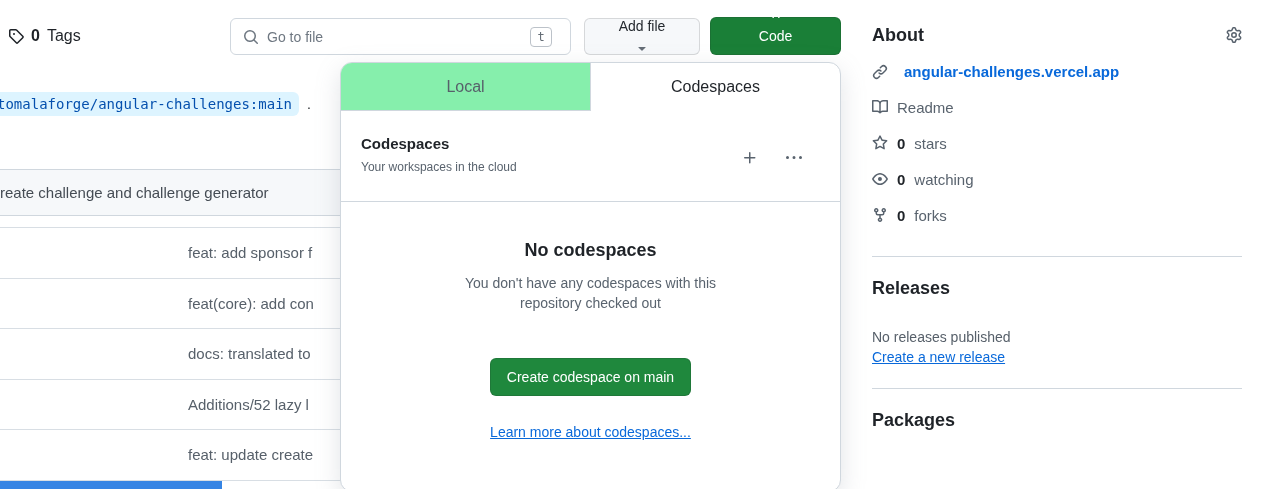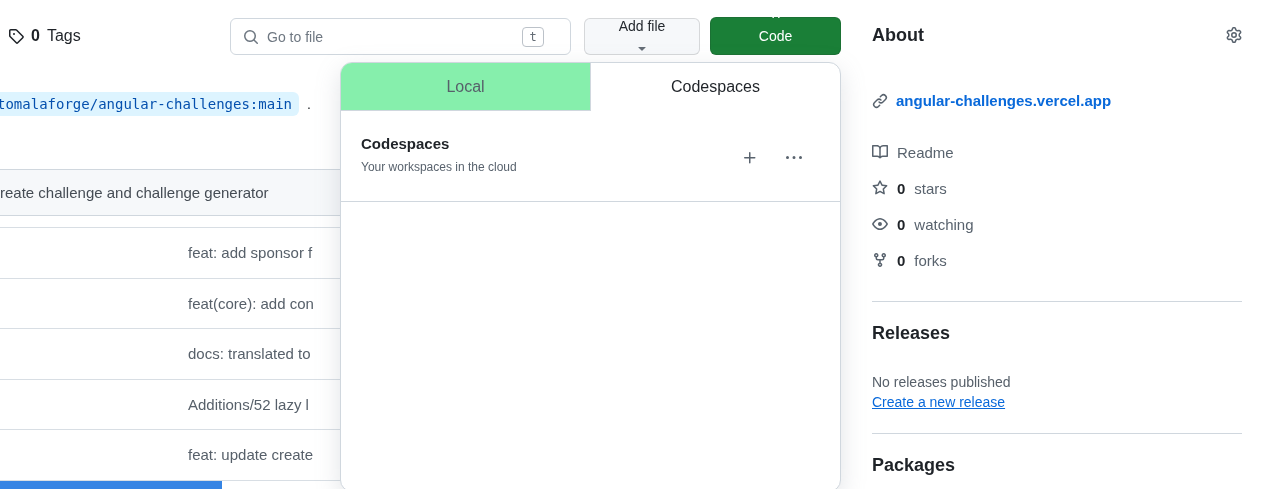--- a/index.html
+++ b/index.html
@@ -3,21 +3,21 @@
 <meta charset="utf-8">
 <style>
   * { margin:0; padding:0; box-sizing:border-box; }
   body { font-family:"Liberation Sans","DejaVu Sans",sans-serif; background:#fff; }
   .page { position:relative; width:1278px; height:489px; overflow:hidden; background:#fff; color:#1f2328; }
 
   
   .tags { position:absolute; left:8px; top:25px; height:22px; display:flex; align-items:center; gap:7px; font-size:16px; color:#1f2328; z-index:3; cursor:pointer; }
   .tags .cnt { font-weight:700; }
   .icon { display:inline-flex; flex:none; }
-  .search-box { position:absolute; left:230px; top:18px; width:341px; height:37px; border:1px solid #d0d7de; border-radius:6px; display:flex; align-items:center; padding:0 26px 0 12px; gap:8px; background:#fff; z-index:3; }
+  .search-box { position:absolute; left:230px; top:18px; width:341px; height:37px; border:1px solid #d0d7de; border-radius:6px; display:flex; align-items:center; padding:0 18px 0 12px; gap:8px; background:#fff; z-index:3; }
   .search-box input { border:none; outline:none; flex:1; font-size:14px; font-family:inherit; color:#1f2328; background:transparent; }
   .search-box input::placeholder { color:#6e7781; }
   .kbd-badge { flex:none; width:22px; height:20px; border:1px solid #bcc2c9; border-radius:4px; font-size:12px; color:#656d76; display:flex; align-items:center; justify-content:center; font-family:"DejaVu Sans Mono",monospace; }
   .btn { border-radius:6px; font-size:14px; font-weight:500; display:flex; align-items:center; justify-content:center; cursor:pointer;flex-direction:column; }
   .add-file-btn { position:absolute; left:584px; top:18px; width:116px; height:37px; background:#f6f8fa; border:1px solid rgba(31,35,40,0.15); color:#24292f; gap:6px; z-index:3; }
   .add-file-btn .caret, .code-btn .caret { color:#656d76; }
   .code-btn { position:absolute; left:710px; top:17px; width:131px; height:38px; background:#1a7f37; border:1px solid rgba(31,35,40,0.15); color:#fff; gap:7px; z-index:3; }
   .code-btn .caret { color:#fff; }
 
   
@@ -44,24 +44,24 @@
   .empty-title { font-size:18px; font-weight:600; color:#1f2328; }
   .empty-desc { margin-top:12px; font-size:14px; color:#59636e; line-height:1.45; }
   .cta-btn { display:inline-block; margin-top:44px; background:#1f883d; color:#fff; font-size:14px; font-weight:500; padding:10px 16px; border-radius:6px; border:1px solid rgba(31,35,40,0.15); cursor:pointer; }
   .learn-link { display:inline-block; margin-top:28px; font-size:14px; color:#0969da; text-decoration:underline; cursor:pointer; }
 
   
   .sidebar { position:absolute; left:872px; top:0; width:370px; z-index:2; }
   .about-row { margin-top:22px; display:flex; justify-content:space-between; align-items:center; }
   .h2 { font-size:18px; font-weight:700; color:#1f2328; line-height:26px; }
   .gear { color:#59636e; cursor:pointer; }
-  .website-row { margin-top:44px; display:flex; align-items:center; gap:8px; }
+  .website-row { margin-top:15px; display:flex; align-items:center; gap:16px; }
   .website-row .icon { color:#59636e; }
   .website-link { color:#0969da; font-weight:700; font-size:15px; cursor:pointer; }
-  .meta-list { margin-top:32px; }
+  .meta-list { margin-top:16px; }
   .meta-row { display:flex; align-items:center; gap:9px; font-size:15px; color:#59636e; margin-bottom:14px; height:22px; cursor:pointer; }
   .meta-row .icon { color:#59636e; }
   .meta-row .cnt { font-weight:700; color:#1f2328; }
   .sb-divider { border:none; border-top:1px solid #d0d7de; margin:30px 0 0; }
   .releases-title { margin-top:18px; }
   .releases-empty { margin-top:26px; font-size:14px; color:#57606a; line-height:20px; }
   .release-link { display:inline-block; margin-top:2px; font-size:14px; color:#0969da; text-decoration:underline; cursor:pointer; }
   .sb-divider2 { border:none; border-top:1px solid #d0d7de; margin:22px 0 0; }
   .packages-title { margin-top:18px; }
 </style>
@@ -156,20 +156,31 @@
               <path d="M7.75 2a.75.75 0 0 1 .75.75V7h4.25a.75.75 0 0 1 0 1.5H8.5v4.25a.75.75 0 0 1-1.5 0V8.5H2.75a.75.75 0 0 1 0-1.5H7V2.75A.75.75 0 0 1 7.75 2Z"></path>
             </svg>
         </span>
         <span class="icon">
           <svg width="16" height="16" viewBox="0 0 16 16" fill="currentColor">
               <path d="M8 9a1.5 1.5 0 1 0 0-3 1.5 1.5 0 0 0 0 3ZM1.5 9a1.5 1.5 0 1 0 0-3 1.5 1.5 0 0 0 0 3Zm13 0a1.5 1.5 0 1 0 0-3 1.5 1.5 0 0 0 0 3Z"></path>
             </svg>
         </span>
       </div>
     </div>
+    <div class="dd-body">
+      <div class="empty-title">No codespaces</div>
+      <div class="empty-desc">
+        <div>You don't have any codespaces with this</div>
+        <div>repository checked out</div>
+      </div>
+      <div class="cta-btn">Create codespace on main</div>
+      <div>
+        <span class="learn-link">Learn more about codespaces...</span>
+      </div>
+    </div>
   </div>
 
   <aside class="sidebar">
     <div class="about-row">
       <div class="h2">About</div>
       <span class="icon gear">
         <svg width="16" height="16" viewBox="0 0 16 16" fill="currentColor">
             <path d="M8 0a8.2 8.2 0 0 1 .701.031C9.444.095 9.99.645 10.16 1.29l.288 1.107c.018.066.079.158.212.224.231.114.454.243.668.386.123.082.233.09.299.071l1.103-.303c.644-.176 1.392.021 1.82.63.27.385.506.792.704 1.218.315.675.111 1.422-.364 1.891l-.814.806c-.049.048-.098.147-.088.294.016.257.016.515 0 .772-.01.147.038.246.088.294l.814.806c.475.469.679 1.216.364 1.891a7.977 7.977 0 0 1-.704 1.217c-.428.61-1.176.807-1.82.63l-1.102-.302c-.067-.019-.177-.011-.3.071a5.909 5.909 0 0 1-.668.386c-.133.066-.194.158-.211.224l-.29 1.106c-.168.646-.715 1.196-1.458 1.26a8.006 8.006 0 0 1-1.402 0c-.743-.064-1.289-.614-1.458-1.26l-.289-1.106c-.018-.066-.079-.158-.212-.224a5.738 5.738 0 0 1-.668-.386c-.123-.082-.233-.09-.299-.071l-1.103.303c-.644.176-1.392-.021-1.82-.63a8.12 8.12 0 0 1-.704-1.218c-.315-.675-.111-1.422.363-1.891l.815-.806c.05-.048.098-.147.088-.294a6.214 6.214 0 0 1 0-.772c.01-.147-.038-.246-.088-.294l-.815-.806C.635 6.045.431 5.298.746 4.623a7.92 7.92 0 0 1 .704-1.217c.428-.61 1.176-.807 1.82-.63l1.102.302c.067.019.177.011.3-.071.214-.143.437-.272.668-.386.133-.066.194-.158.211-.224l.29-1.106C6.009.645 6.556.095 7.299.03 7.53.01 7.764 0 8 0Zm-.571 1.525c-.036.003-.108.036-.137.146l-.289 1.105c-.147.561-.549.967-.998 1.189-.173.086-.34.183-.5.29-.417.278-.97.423-1.529.27l-1.103-.303c-.109-.03-.175.016-.195.045-.22.312-.412.644-.573.99-.014.031-.021.11.059.19l.815.806c.411.406.562.957.53 1.456a4.709 4.709 0 0 0 0 .582c.032.499-.119 1.05-.53 1.456l-.815.806c-.081.08-.073.159-.059.19.162.346.353.677.573.989.02.03.085.076.195.046l1.102-.303c.56-.153 1.113-.008 1.53.27.161.107.328.204.501.29.447.222.85.629.997 1.189l.289 1.105c.029.109.101.143.137.146a6.6 6.6 0 0 0 1.142 0c.036-.003.108-.036.137-.146l.289-1.105c.147-.561.549-.967.998-1.189.173-.086.34-.183.5-.29.417-.278.97-.423 1.529-.27l1.103.303c.109.029.175-.016.195-.045.22-.313.411-.644.573-.99.014-.031.021-.11-.059-.19l-.815-.806c-.411-.406-.562-.957-.53-1.456a4.709 4.709 0 0 0 0-.582c-.032-.499.119-1.05.53-1.456l.815-.806c.081-.08.073-.159.059-.19a6.464 6.464 0 0 0-.573-.989c-.02-.03-.085-.076-.195-.046l-1.102.303c-.56.153-1.113.008-1.53-.27a4.44 4.44 0 0 0-.501-.29c-.447-.222-.85-.629-.997-1.189l-.289-1.105c-.029-.11-.101-.143-.137-.146a6.6 6.6 0 0 0-1.142 0ZM11 8a3 3 0 1 1-6 0 3 3 0 0 1 6 0ZM9.5 8a1.5 1.5 0 1 0-3.001.001A1.5 1.5 0 0 0 9.5 8Z"></path>
           </svg>
       </span>

